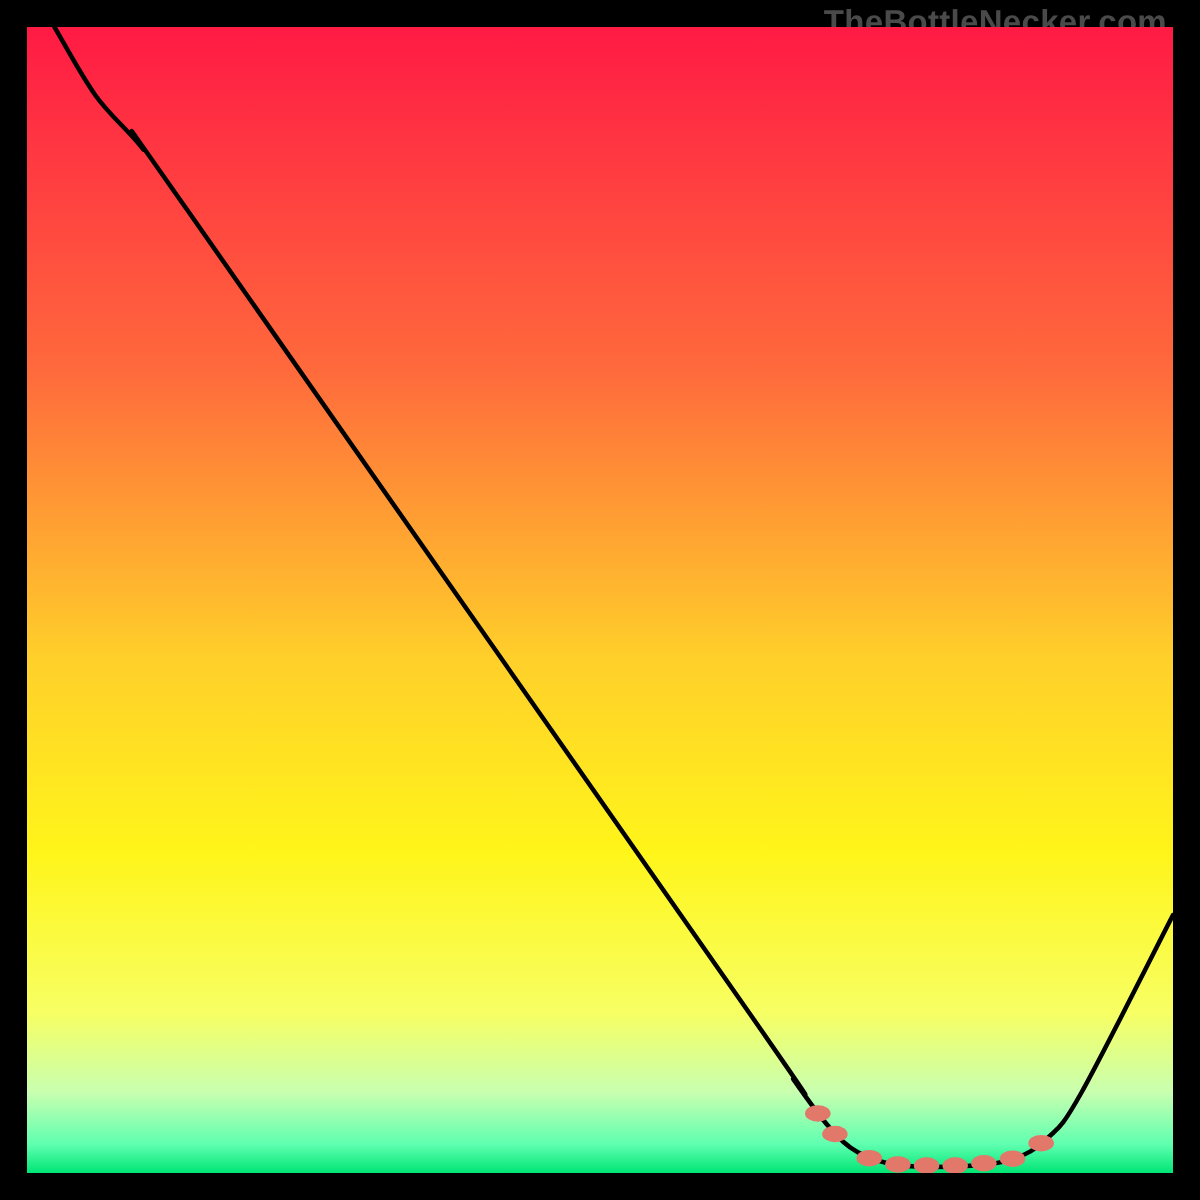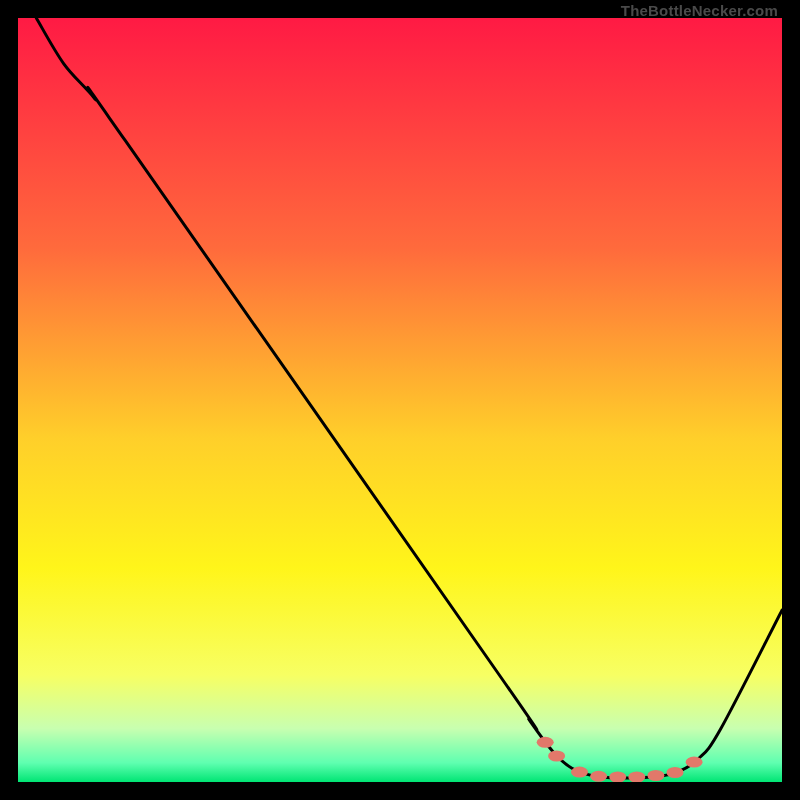--- a/index.html
+++ b/index.html
@@ -15,21 +15,21 @@
     left: 18px;
     top: 18px;
     width: 764px;
     height: 764px;
     background: #000;
   }
   .attribution {
     position: absolute;
     top: 2px;
     right: 22px;
-    font-size: 15px;
+    font-size: 22px;
     font-weight: 600;
     color: #4a4a4a;
     letter-spacing: 0.2px;
   }
   svg {
     display: block;
   }
 </style>
 </head>
 <body>

